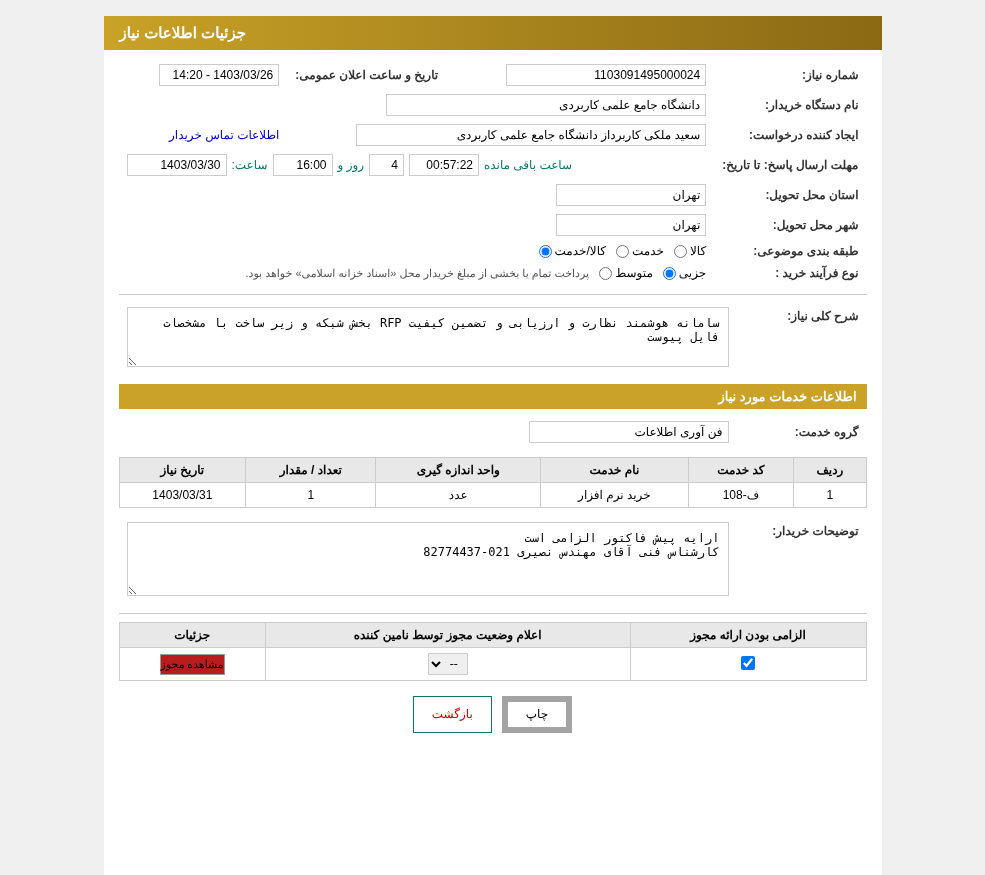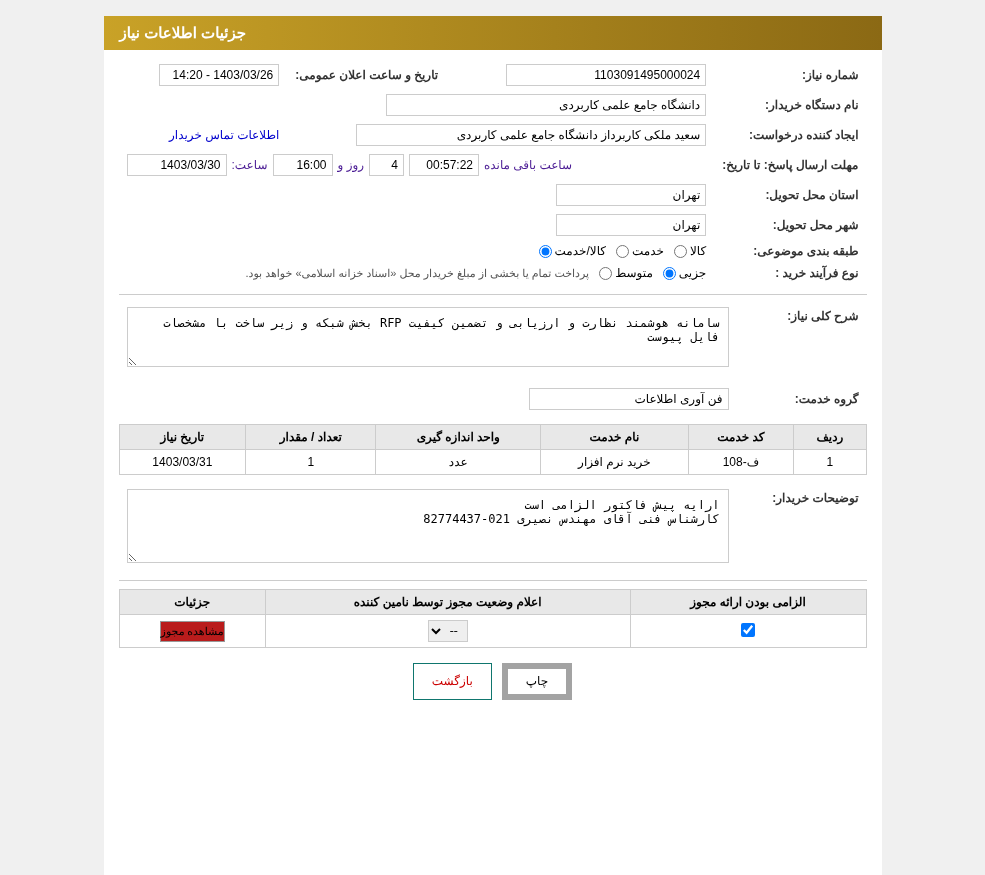--- a/index.html
+++ b/index.html
@@ -60,21 +60,21 @@
       padding: 3px 5px;
       font-size: 12px;
       direction: rtl;
       font-family: Tahoma, Arial, sans-serif;
     }
     .wide-input { width: 320px; }
     .medium-input { width: 200px; }
     .small-input { width: 120px; }
     .contact-link { color: #0000cc; text-decoration: none; font-size: 12px; }
     .inline-fields { display: flex; align-items: center; gap: 5px; flex-direction: row-reverse; }
-    .inline-label { font-size: 12px; color: #4c1d95; }
+    .inline-label { font-size: 12px; color: #0f766e; }
     .radio-group { display: flex; align-items: center; gap: 10px; direction: rtl; }
     .radio-option { display: flex; align-items: center; gap: 3px; }
     .divider { border: none; border-top: 1px solid #ccc; margin: 8px 0; }
     .note-text { font-size: 11px; color: #555; direction: rtl; }
     .description-area {
       border: 1px solid #ccc;
       padding: 8px;
       min-height: 60px;
       text-align: right;
       font-size: 12px;
@@ -290,20 +290,21 @@
       <tbody>
           <tr>
         <td class="label-cell" style="vertical-align:top;padding-top:6px;">شرح کلی نیاز:</td>
         <td>
           <textarea class="description-area" rows="3" style="">سامانه هوشمند نظارت و ارزیابی و تضمین کیفیت RFP بخش شبکه و زیر ساخت با مشخصات فایل پیوست</textarea>
         </td>
       </tr>
     </tbody>
       </table>
 
+    <div class="section-title">اطلاعات خدمات مورد نیاز</div>
 
     <table class="info-table">
       <tbody>
           <tr>
         <td class="label-cell">گروه خدمت:</td>
         <td>
           <input class="text-input" style="width: 200px;" type="text" readonly="" value="فن آوری اطلاعات">
         </td>
       </tr>
     </tbody>

